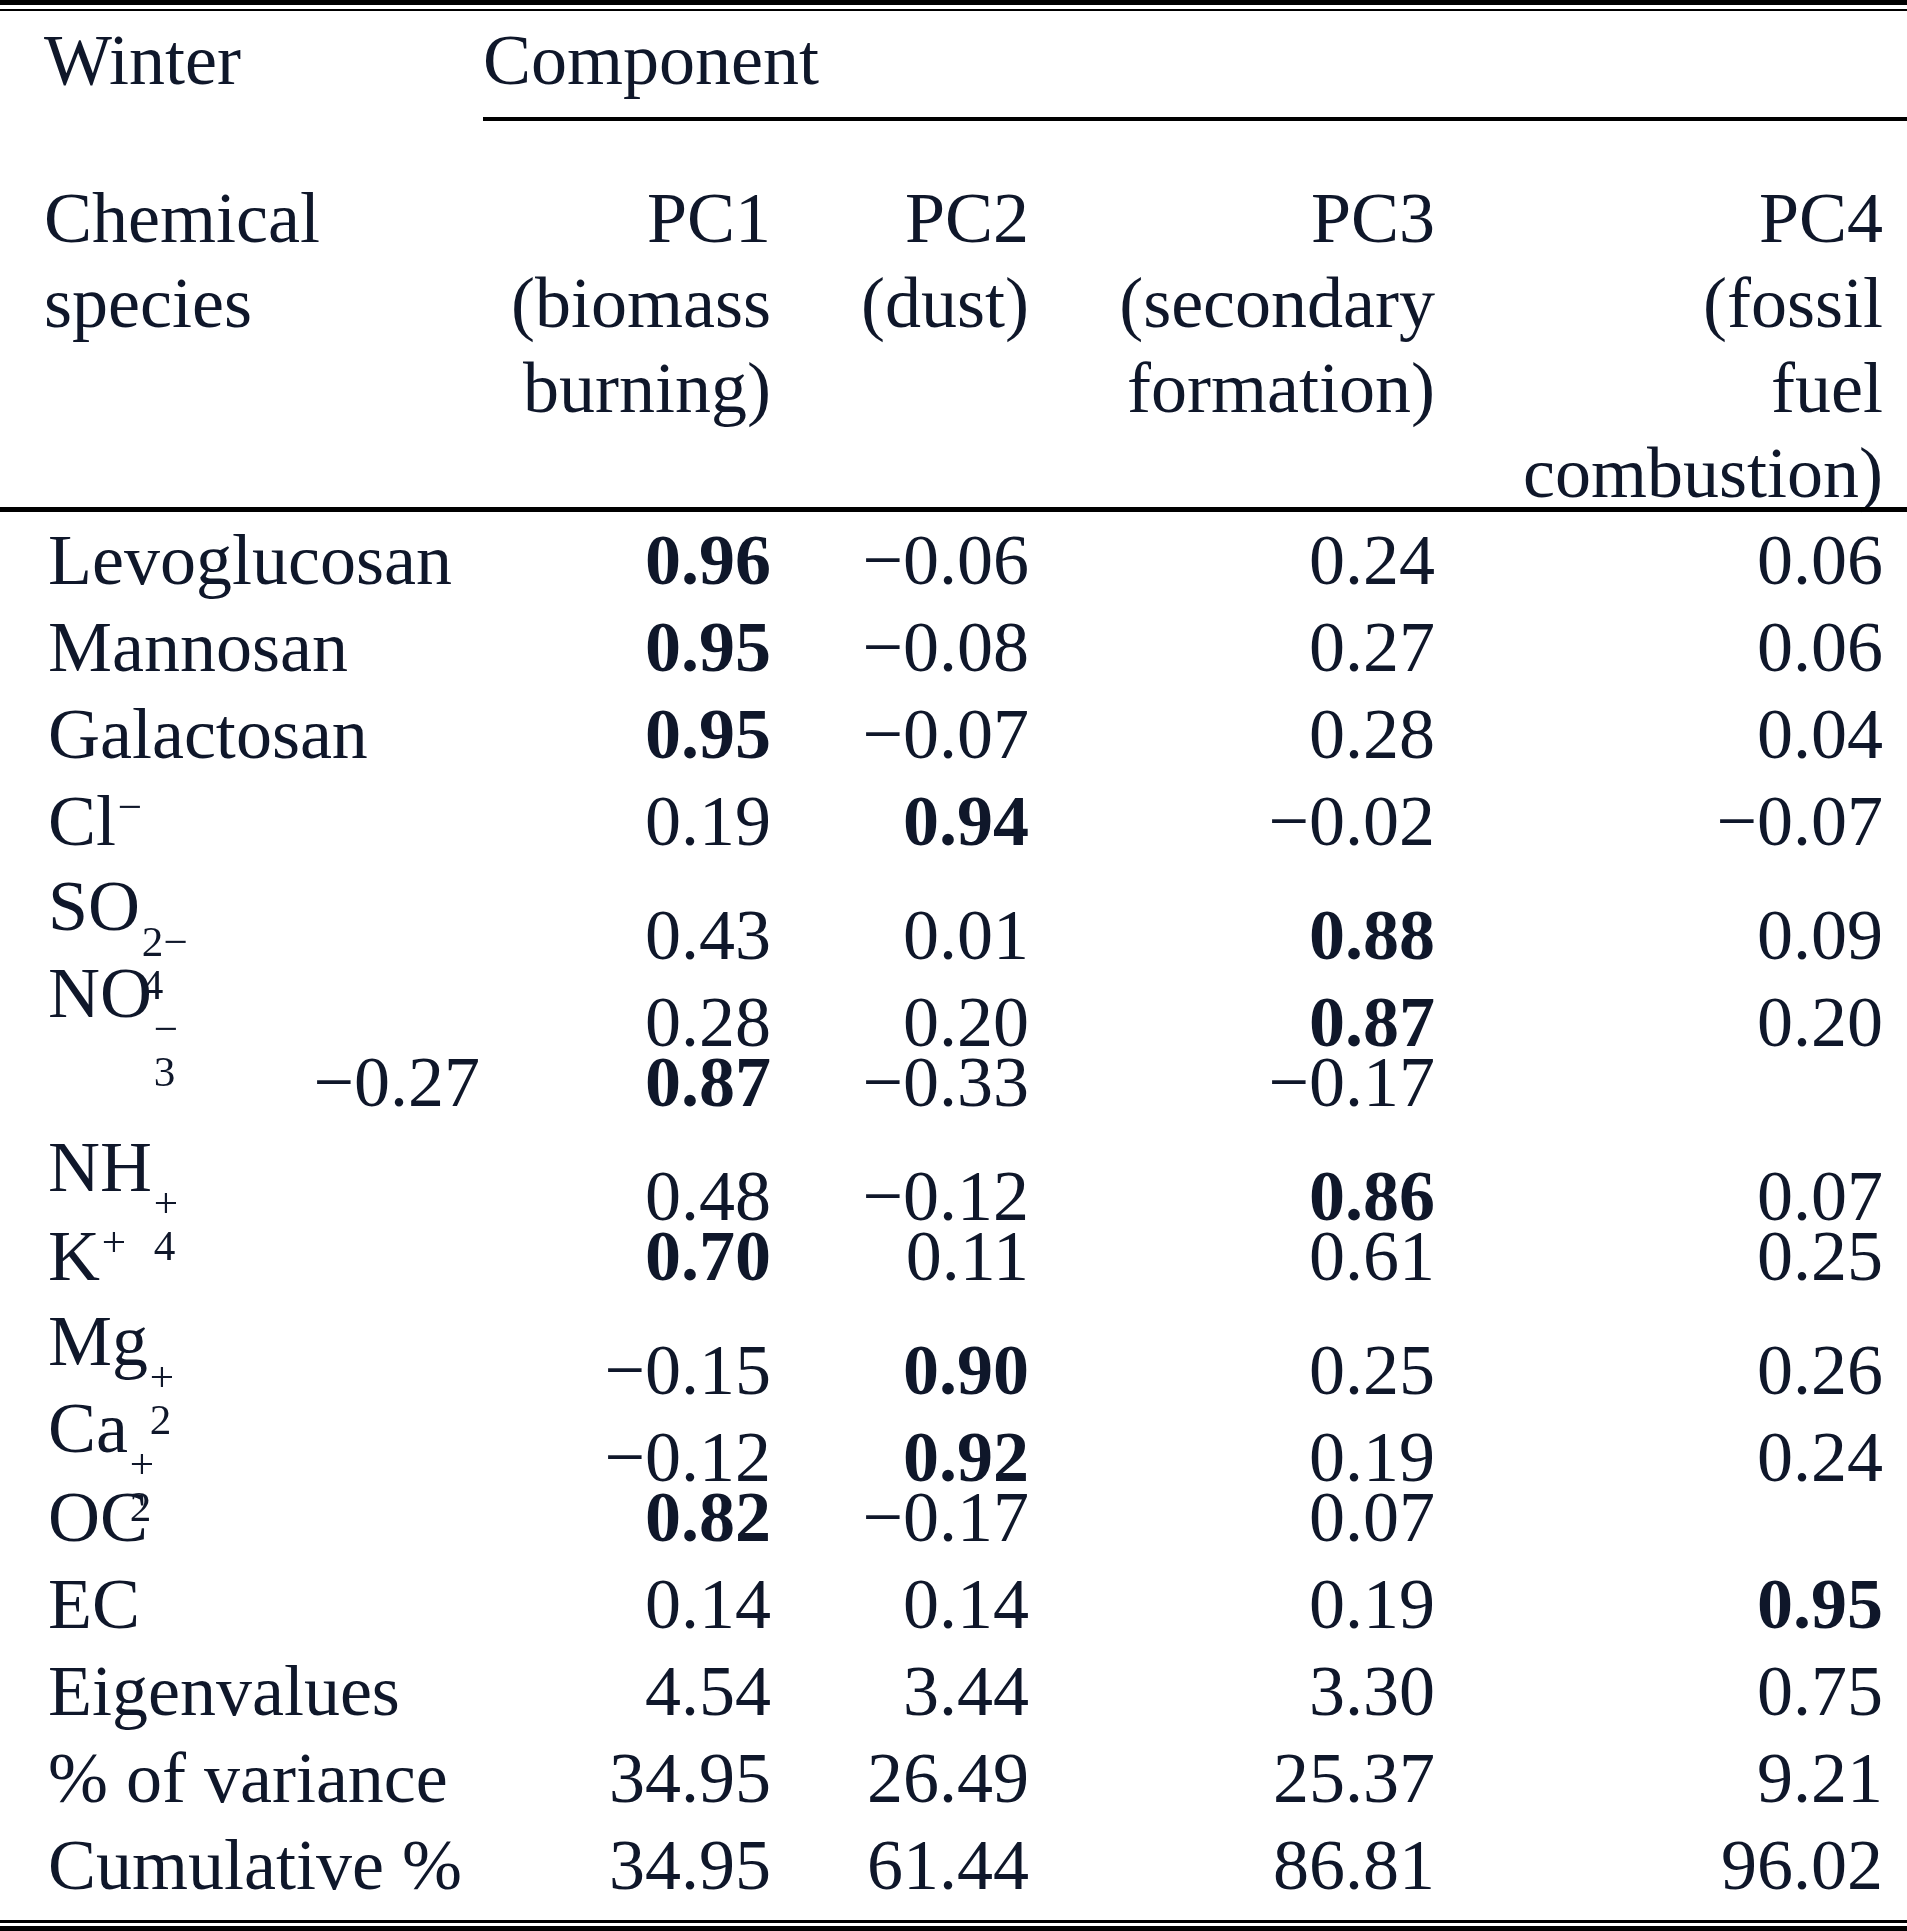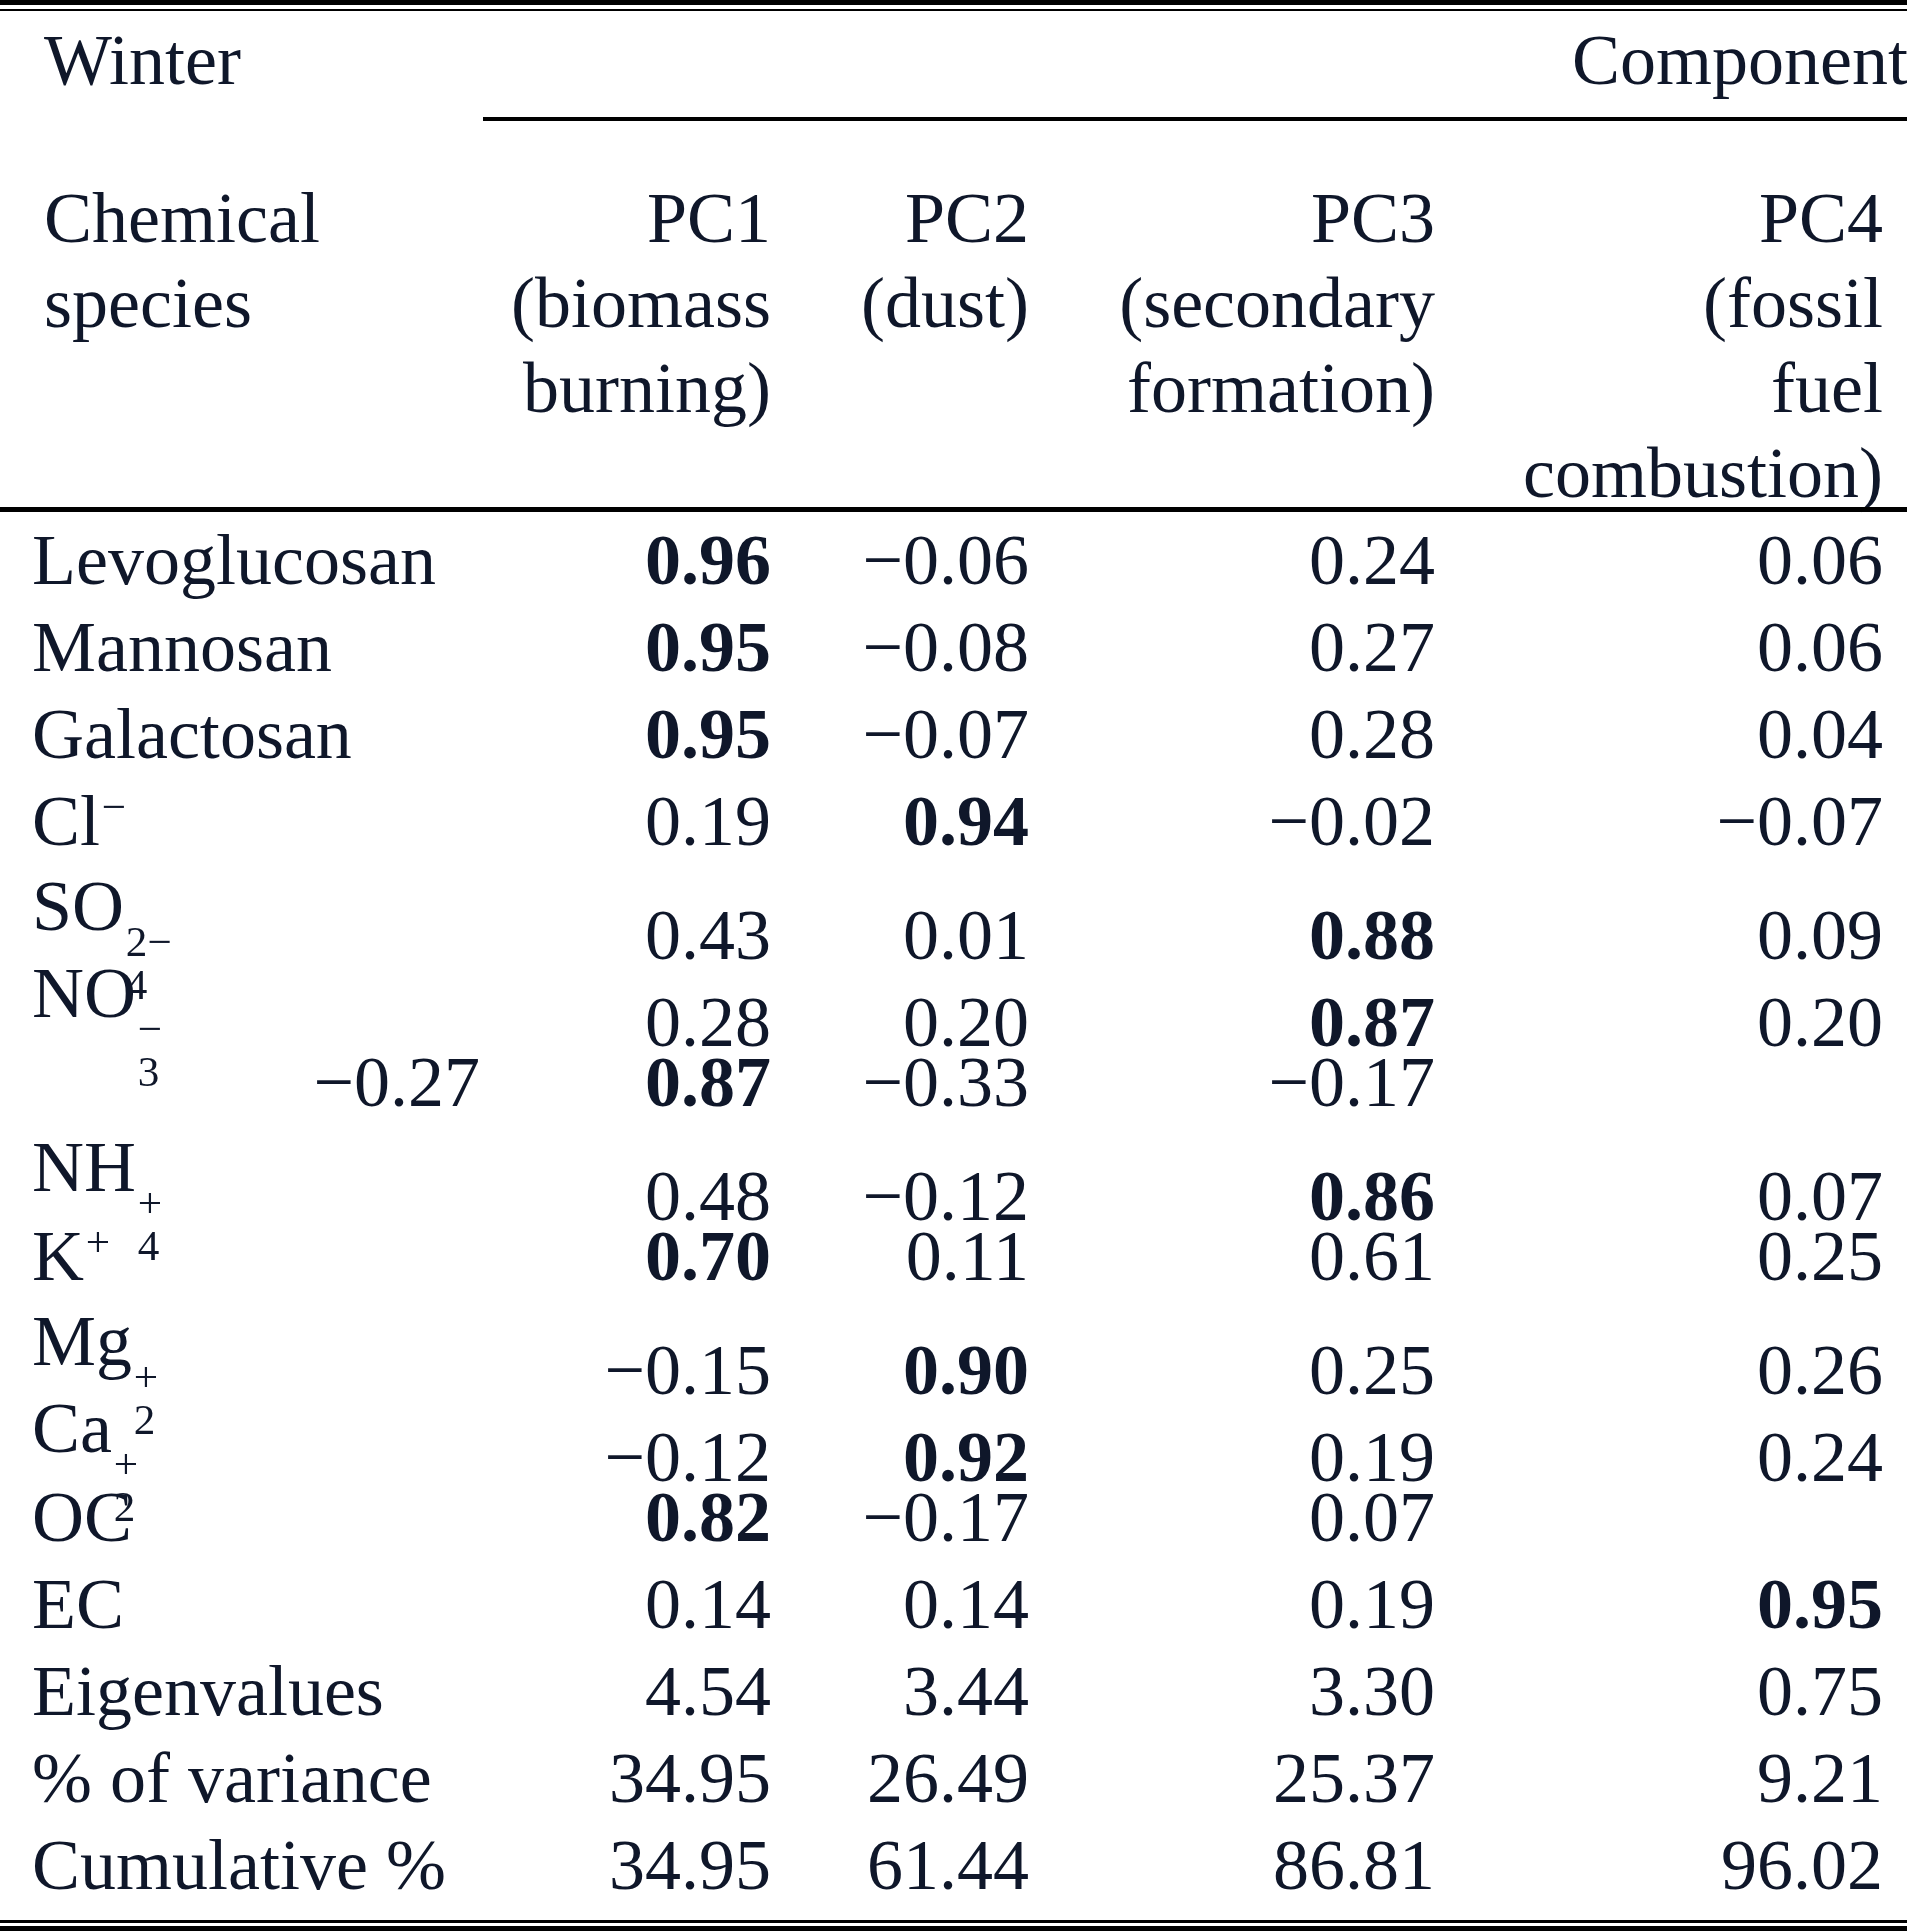--- a/index.html
+++ b/index.html
@@ -38,21 +38,21 @@
     line-height: 120px;
     white-space: nowrap;
   }
   .component-wrap {
     position: absolute;
     top: 0;
     left: 483px;
     right: 0;
     height: 120px;
     line-height: 120px;
-    text-align: right;
+    text-align: left;
   }
   .component-underline {
     position: absolute;
     top: 117px;
     left: 483px;
     right: 0;
     height: 3.7px;
     background: #000000;
   }
 
@@ -81,21 +81,21 @@
     top: 511px;
     left: 0;
     right: 0;
     padding-top: 5.5px;
   }
   .trow {
     height: 87px;
     align-items: center;
   }
   .cell { white-space: nowrap; }
-  .cell.label { text-align: left; padding-left: 32px; }
+  .cell.label { text-align: left; padding-left: 48px; }
   .cell.num   { text-align: right; }
   .cell.num.bold { font-weight: 700; }
 
   
   .ion-stack {
     display: inline-flex;
     flex-direction: column;
     align-items: flex-start;
     font-size: 0.60em;
     line-height: 1.0;

